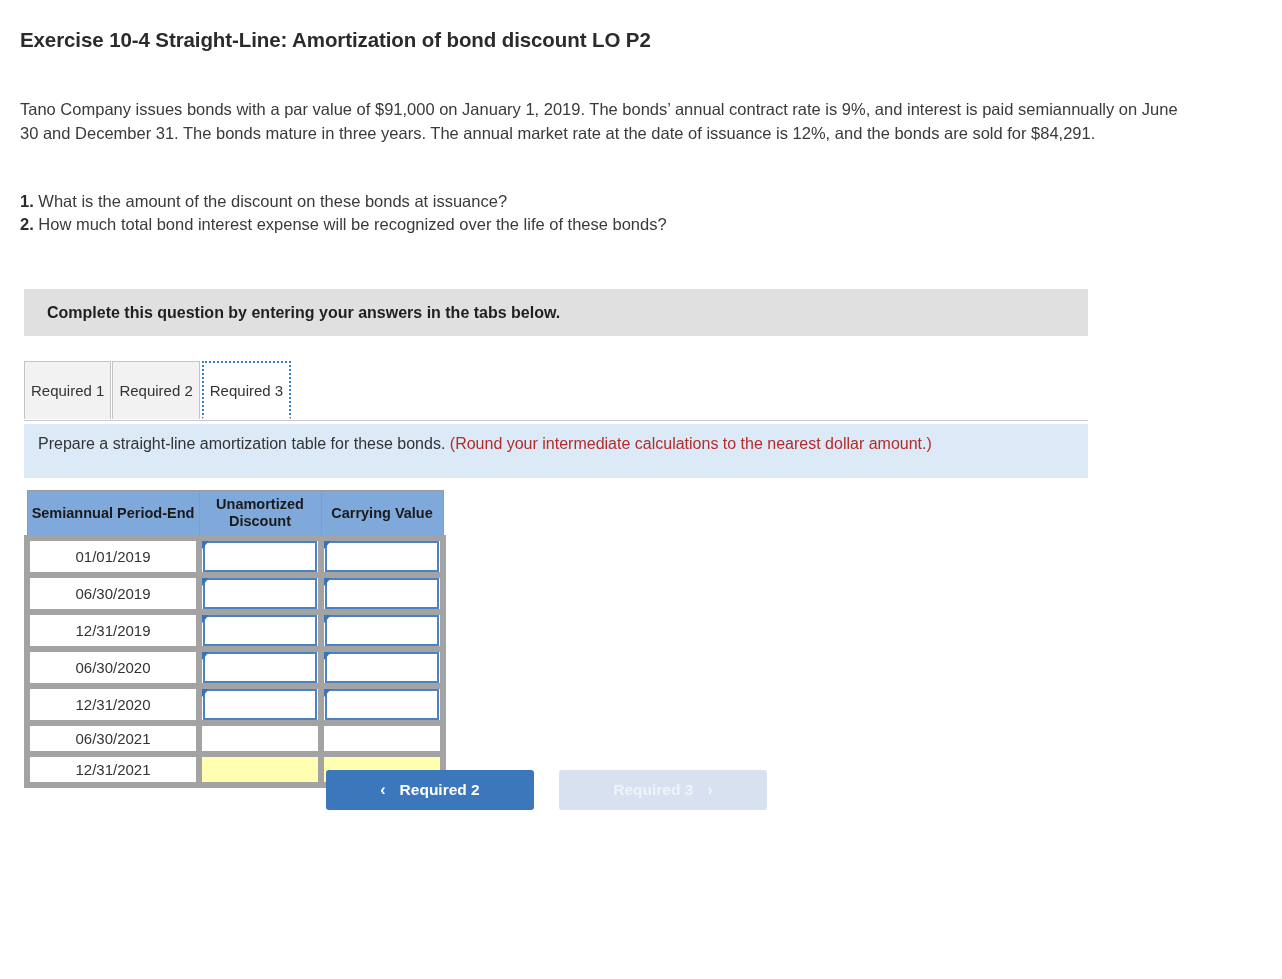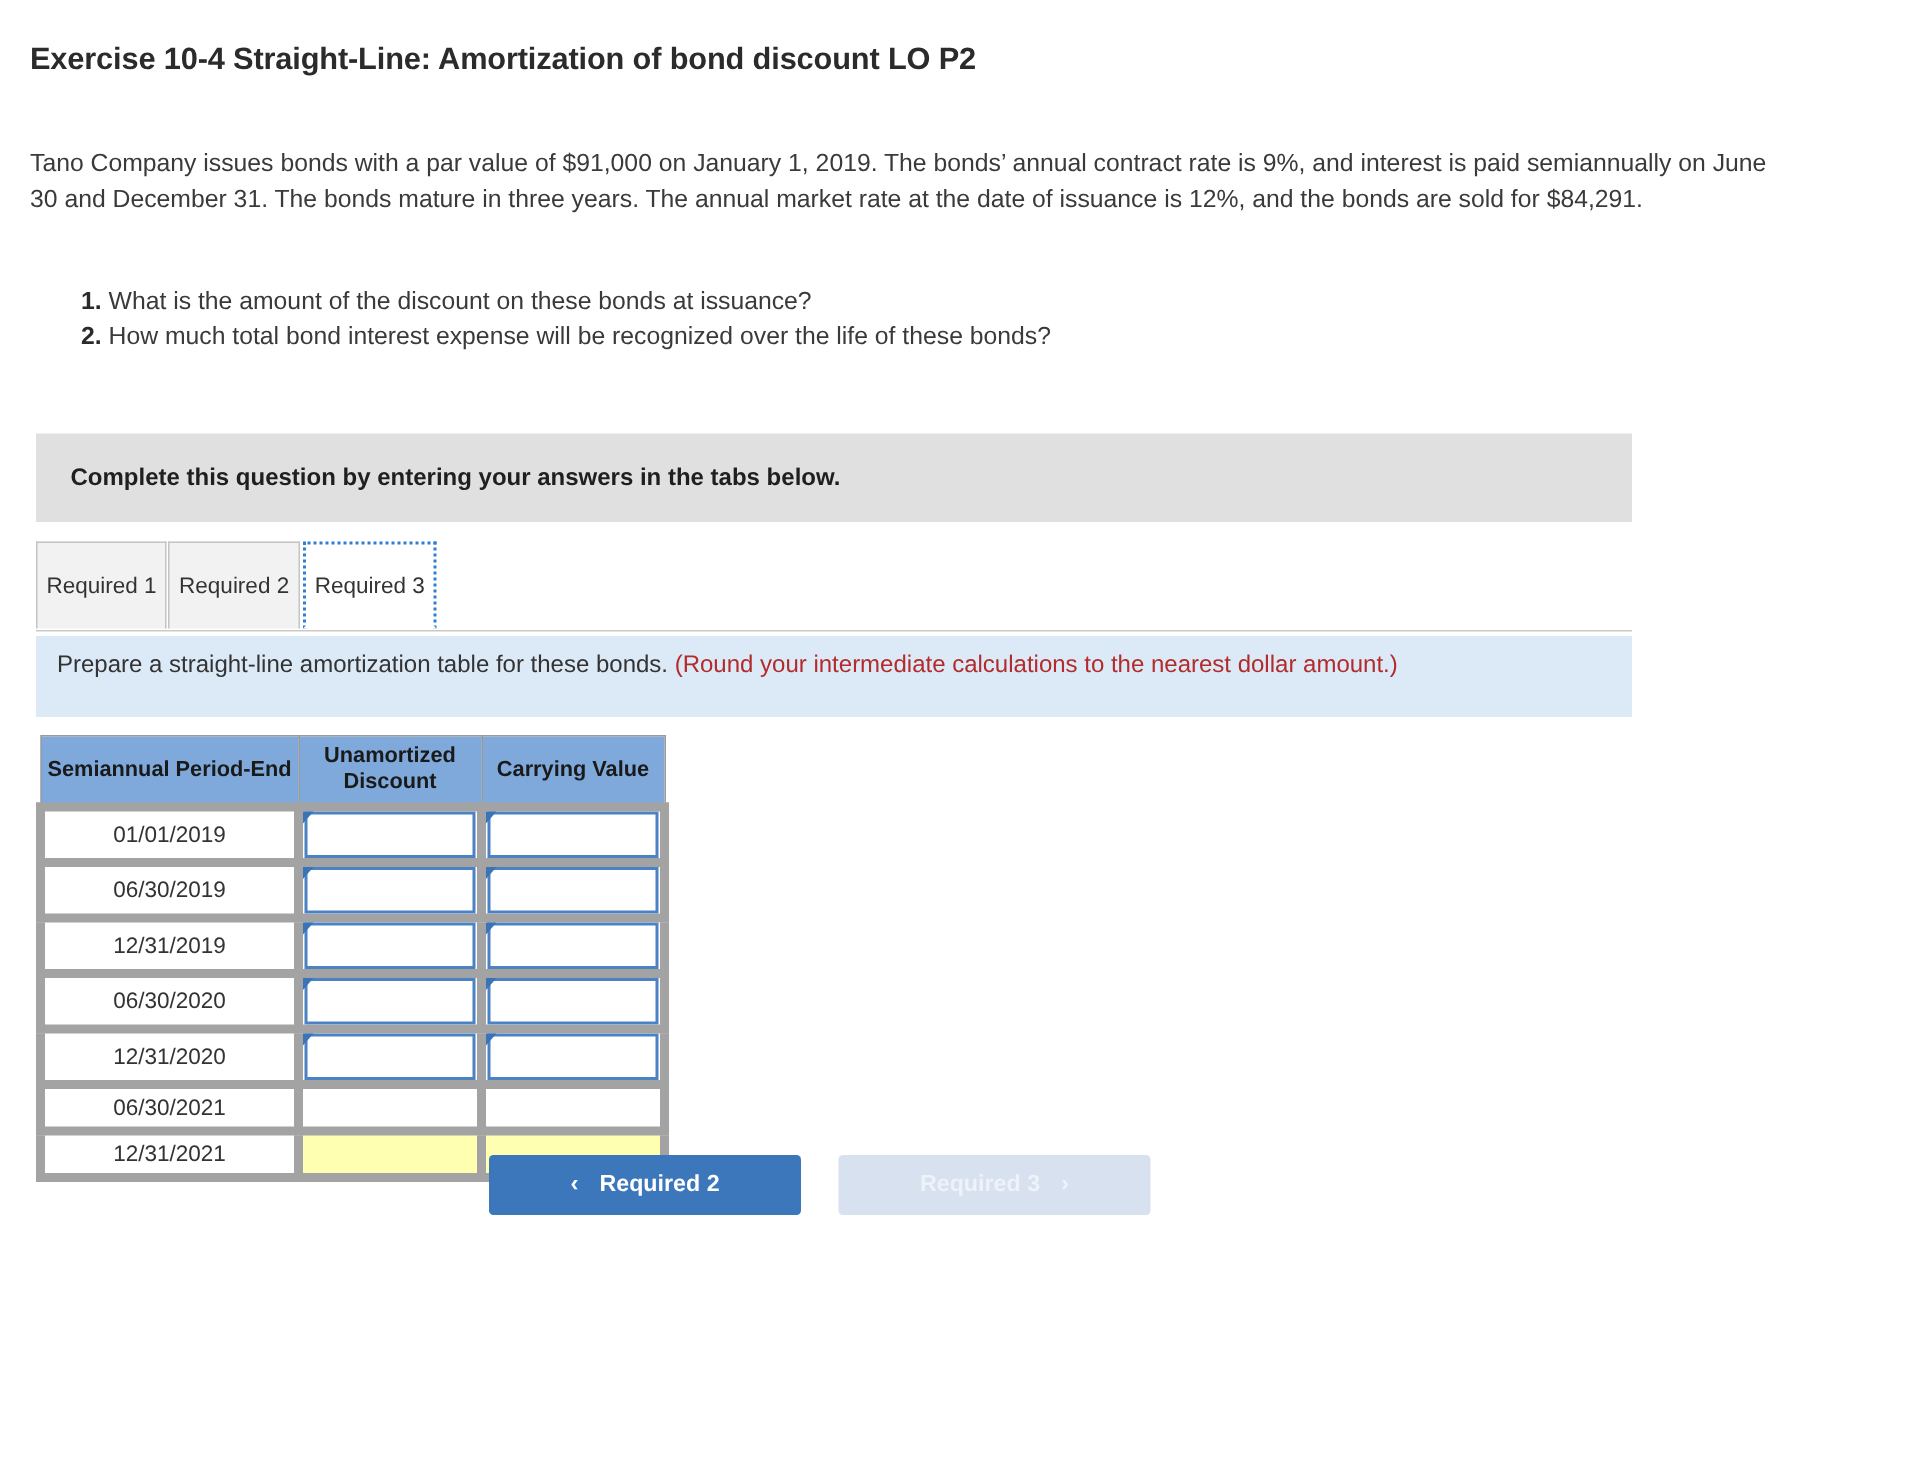--- a/index.html
+++ b/index.html
@@ -46,30 +46,30 @@
   
   .req-list {
     position: absolute;
     left: 20px;
     top: 190px;
     width: 1000px;
     font-size: 16.5px;
     line-height: 23px;
     color: #3a3a3a;
   }
-  .req-list .req-line { white-space: nowrap; margin-left: 34px; }
+  .req-list .req-line { white-space: nowrap; }
   .req-list .num { font-weight: bold; color: #2b2b2b; }
 
   
   .gray-banner {
     position: absolute;
     left: 24px;
     top: 289px;
     width: 1064px;
-    height: 59px;
+    height: 47px;
     background: #e0e0e0;
     display: flex;
     align-items: center;
   }
   .gray-banner-text {
     margin-left: 23px;
     font-size: 16px;
     font-weight: bold;
     color: #1f1f1f;
   }

